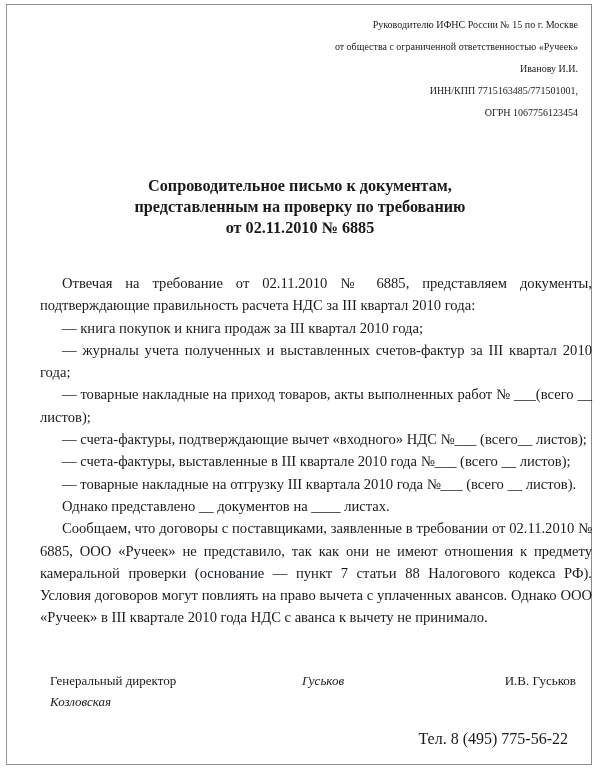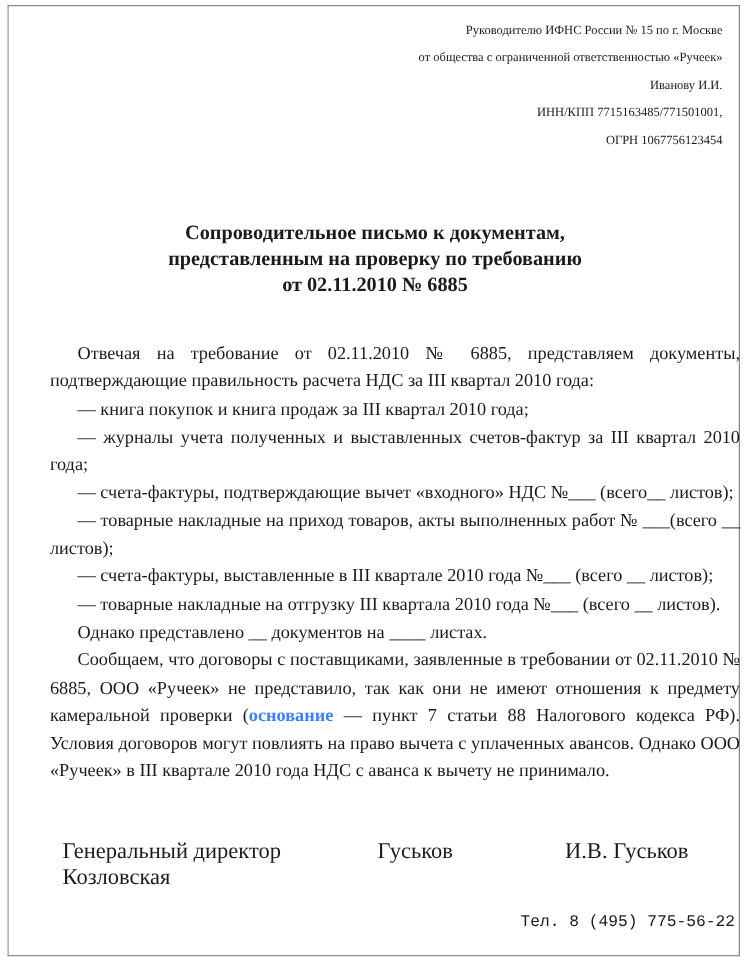--- a/index.html
+++ b/index.html
@@ -9,27 +9,27 @@
            border: 1px solid #8a8a8a; border-left-color: #9a9a9a; box-sizing: border-box; background:#fff; }
   .addressee { position: absolute; right: 22px; top: 14px; text-align: right;
                font-size: 10px; line-height: 22px; }
   .addressee div { white-space: nowrap; }
   .title { position: absolute; left: 0; right: 0; top: 176px; text-align: center;
            font-weight: bold; font-size: 16.2px; line-height: 21px; }
   .title div { white-space: nowrap; text-align: center; }
   .body { position: absolute; left: 24px; width: 552px; top: 272px;
           font-size: 14.6px; line-height: 22.3px; text-align: justify; margin-left: 16px; }
   .p { text-indent: 22px; margin: 0; }
-  .link { color: #3b82f6; font-weight: bold; }
-  .sign { position: absolute; left: 50px; right: 24px; top: 670px; font-size: 18px; line-height: 21px; }
+  .link { color: #0f172a; }
+  .sign { position: absolute; left: 50px; right: 24px; top: 670px; font-size: 13px; line-height: 21px; }
   .sign-row { display: flex; }
   .sign-role { width: 252px; }
-  .sign-sig { width: 150px; }
-  .sign-name { flex: 1; }
-  .phone { position: absolute; right: 12px; top: 730px; font-size: 13px; font-family: Liberation Mono, monospace; }
+  .sign-sig { width: 150px; font-style: italic; }
+  .sign-name { flex: 1; text-align: right; }
+  .phone { position: absolute; right: 32px; top: 730px; font-size: 16px; }
 </style>
 </head>
 <body>
 
 <div class="frame"></div>
 
 <div class="addressee">
   <div>Руководителю ИФНС России № 15 по г. Москве</div>
   <div>от общества с ограниченной ответственностью «Ручеек»</div>
   <div>Иванову И.И.</div>
@@ -40,22 +40,22 @@
 <div class="title">
   <div>Сопроводительное письмо к документам,</div>
   <div>представленным на проверку по требованию</div>
   <div>от 02.11.2010 № 6885</div>
 </div>
 
 <div class="body">
   <p class="p">Отвечая на требование от 02.11.2010 № 6885, представляем документы, подтверждающие правильность расчета НДС за III квартал 2010 года:</p>
   <p class="p">— книга покупок и книга продаж за III квартал 2010 года;</p>
   <p class="p">— журналы учета полученных и выставленных счетов-фактур за III квартал 2010 года;</p>
+  <p class="p">— товарные накладные на приход товаров, акты выполненных работ № ___(всего __ листов);</p>
   <p class="p">— счета-фактуры, подтверждающие вычет «входного» НДС №___ (всего__ листов);</p>
-  <p class="p">— товарные накладные на приход товаров, акты выполненных работ № ___(всего __ листов);</p>
   <p class="p">— счета-фактуры, выставленные в III квартале 2010 года №___ (всего __ листов);</p>
   <p class="p">— товарные накладные на отгрузку III квартала 2010 года №___ (всего __ листов).</p>
   <p class="p">Однако представлено __ документов на ____ листах.</p>
   <p class="p"><span>Сообщаем, что договоры с поставщиками, заявленные в требовании от 02.11.2010 № 6885, ООО «Ручеек» не представило, так как они не имеют отношения к предмету камеральной проверки (</span><span class="link">основание</span><span> — пункт 7 статьи 88 Налогового кодекса РФ). Условия договоров могут повлиять на право вычета с уплаченных авансов. Однако ООО «Ручеек» в III квартале 2010 года НДС с аванса к вычету не принимало.</span></p>
 </div>
 
 <div class="sign">
   <div class="sign-row">
     <span class="sign-role">Генеральный директор</span>
     <span class="sign-sig">Гуськов</span>

